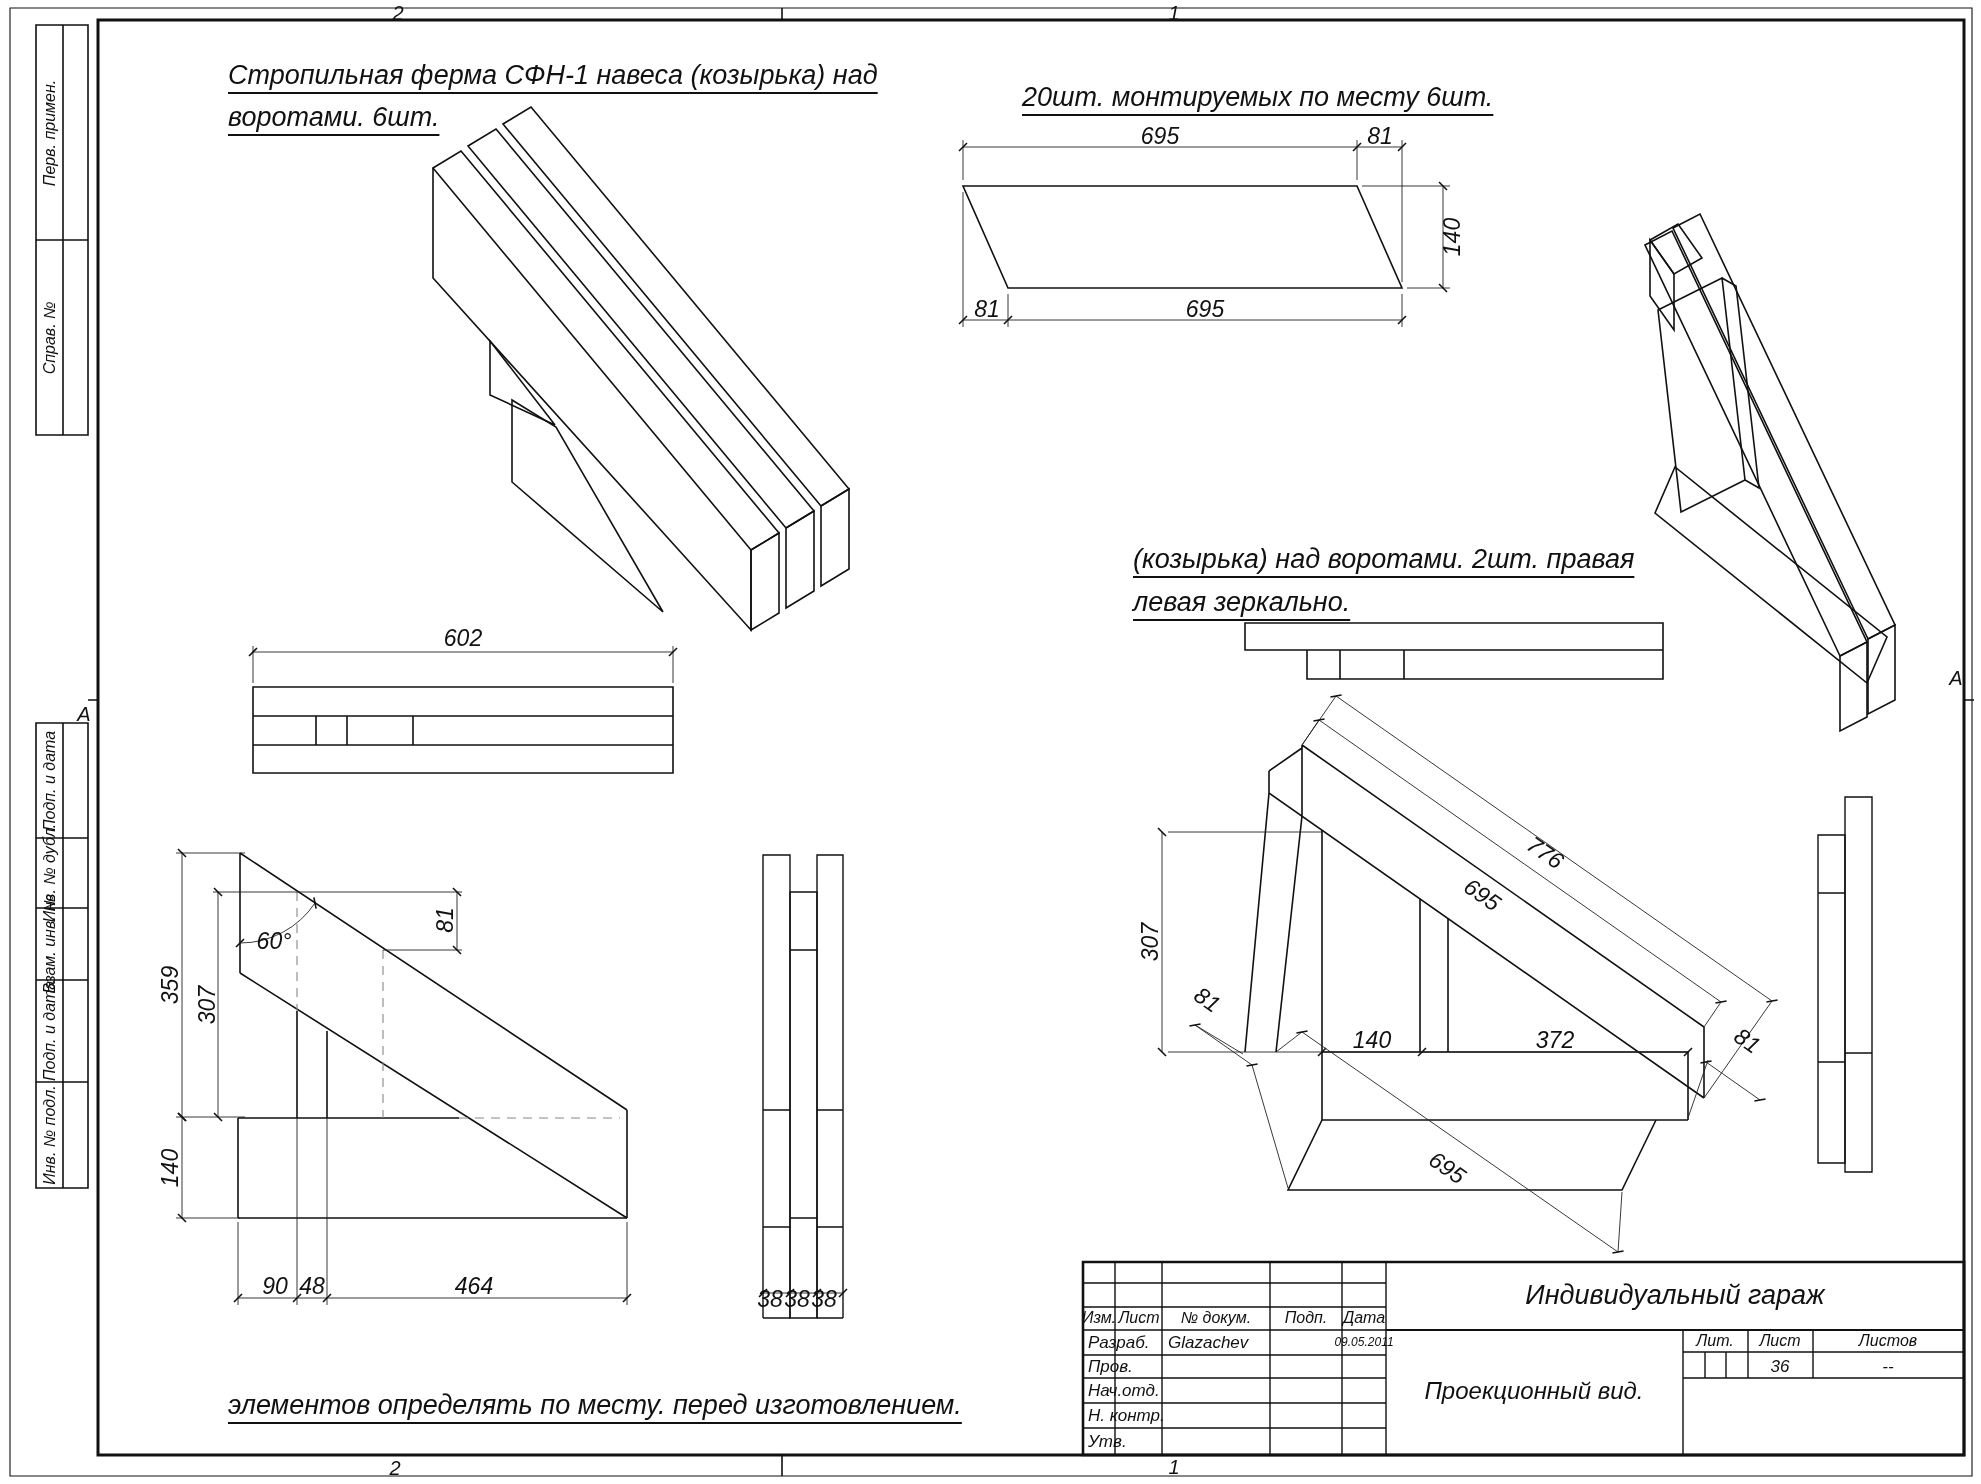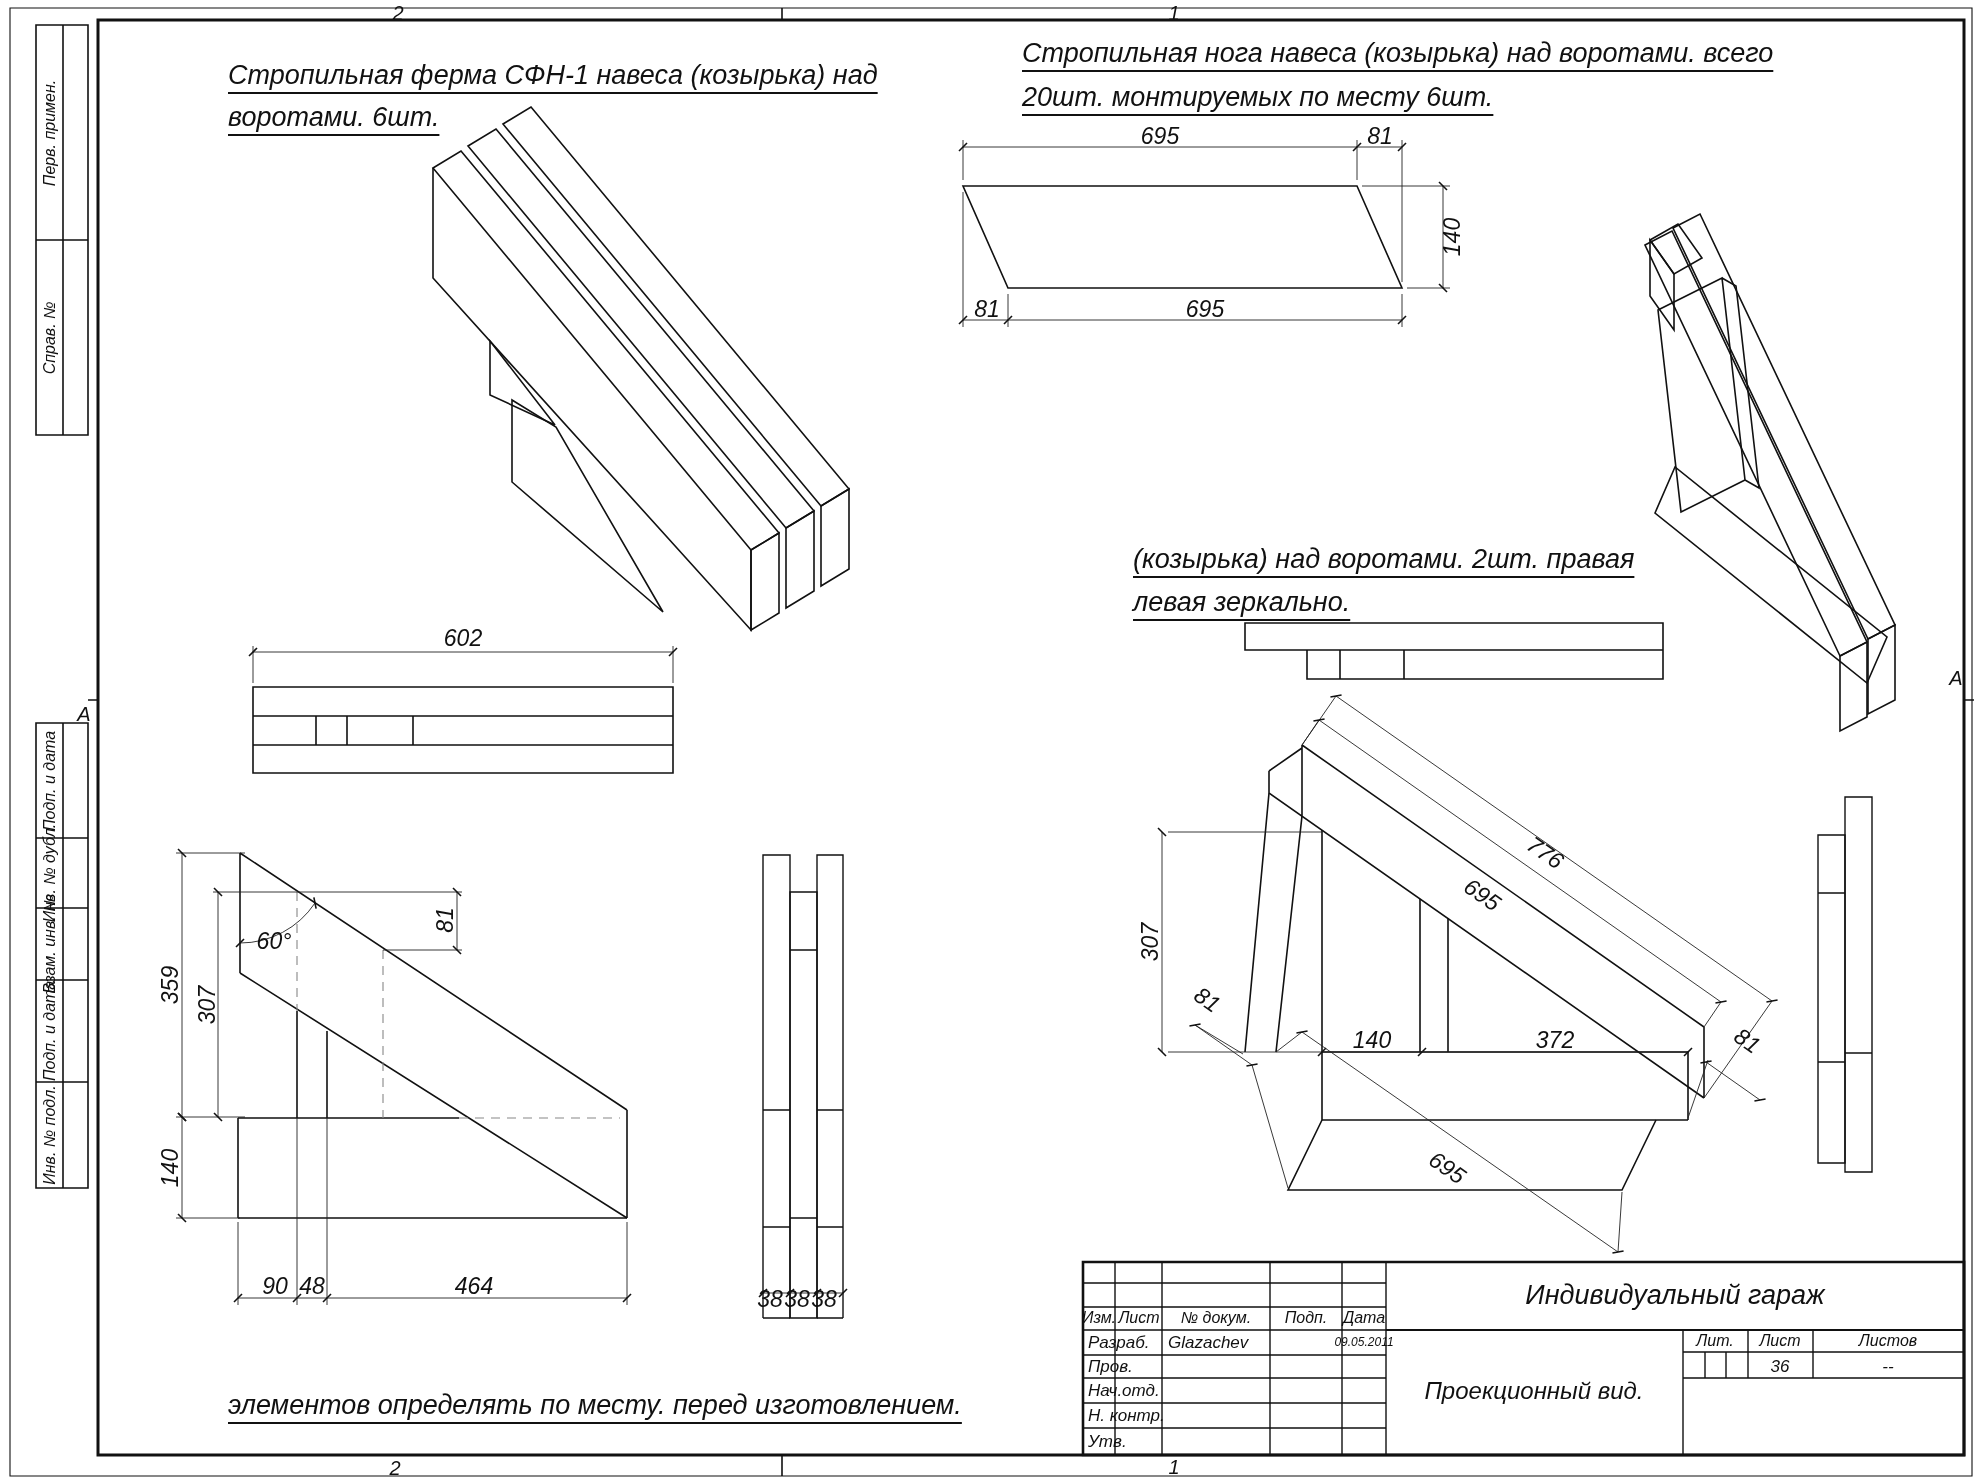--- a/index.html
+++ b/index.html
@@ -178,21 +178,20 @@
   <div class="t sb rot90" style="left:50px;top:133px">Перв. примен.</div>
   <div class="t sb rot90" style="left:50px;top:338px">Справ. №</div>
   <div class="t sb rot90" style="left:50px;top:781px">Подп. и дата</div>
   <div class="t sb rot90" style="left:50px;top:873px">Инв. № дубл.</div>
   <div class="t sb rot90" style="left:50px;top:944px">Взам. инв. №</div>
   <div class="t sb rot90" style="left:50px;top:1031px">Подп. и дата</div>
   <div class="t sb rot90" style="left:50px;top:1135px">Инв. № подл.</div>
 
   <div class="t ttl" style="left:228px;top:62px">Стропильная ферма СФН-1 навеса (козырька) над</div>
   <div class="t ttl" style="left:228px;top:104px">воротами. 6шт.</div>
-  <div class="t ttl" style="left:1022px;top:40px">Стропильная нога навеса (козырька) над воротами. всего</div>
   <div class="t ttl" style="left:1022px;top:84px">20шт. монтируемых по месту 6шт.</div>
   <div class="t ttl" style="left:1133px;top:546px">(козырька) над воротами. 2шт. правая</div>
   <div class="t ttl" style="left:1133px;top:589px">левая зеркально.</div>
   <div class="t ttl" style="left:228px;top:1392px">элементов определять по месту. перед изготовлением.</div>
 
   <div class="t dim ctr" style="left:463px;top:638px">602</div>
 
   <div class="t dim rot90" style="left:170px;top:985px">359</div>
   <div class="t dim rot90" style="left:207px;top:1005px">307</div>
   <div class="t dim rot90" style="left:170px;top:1168px">140</div>

